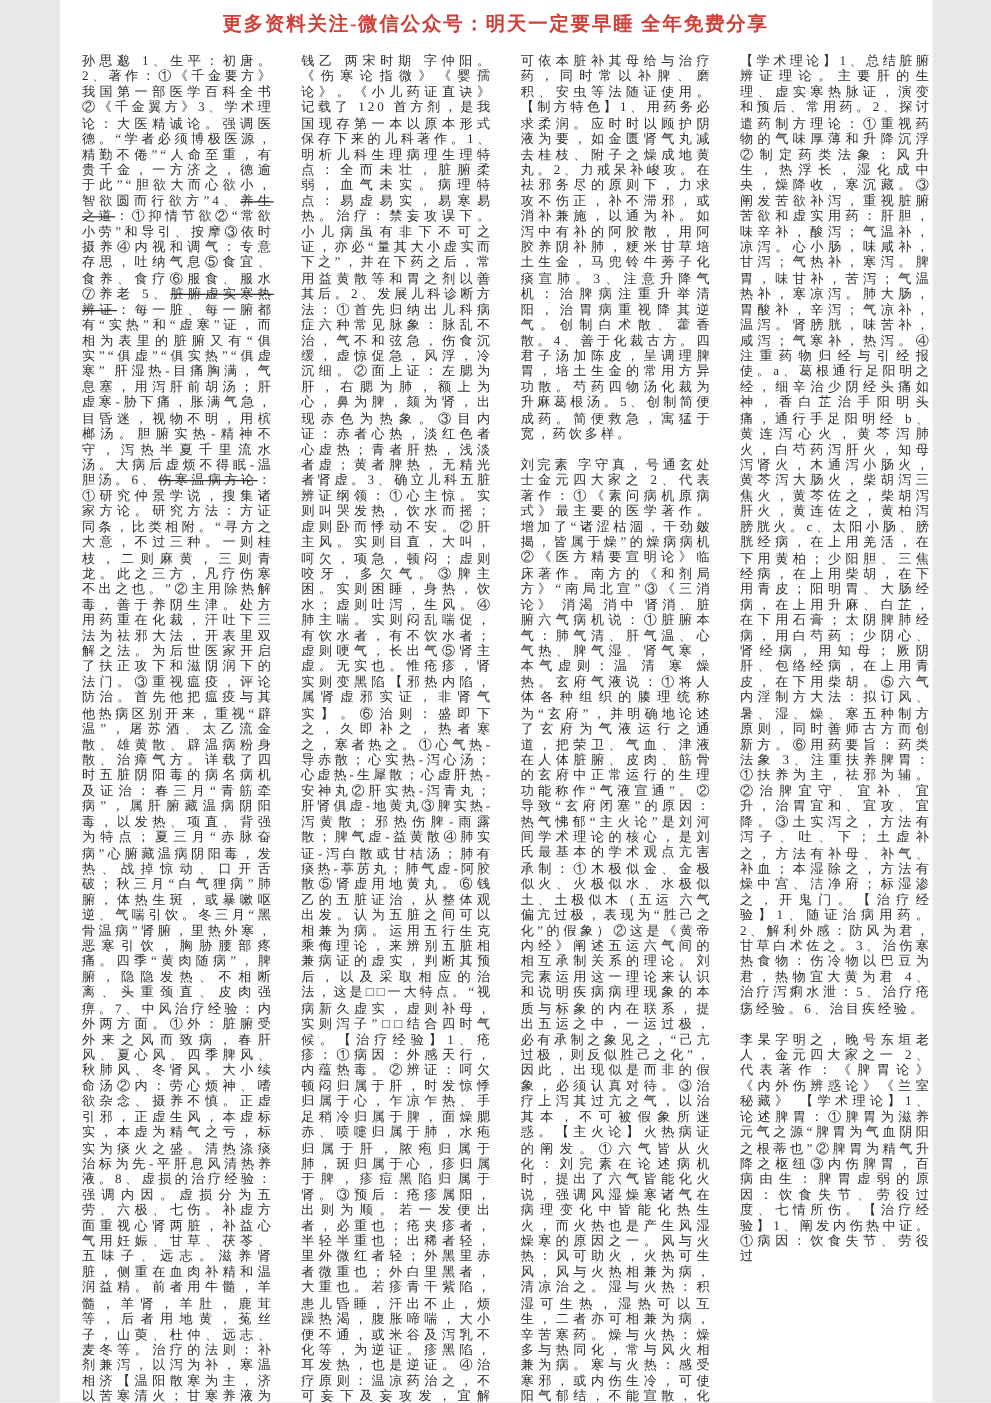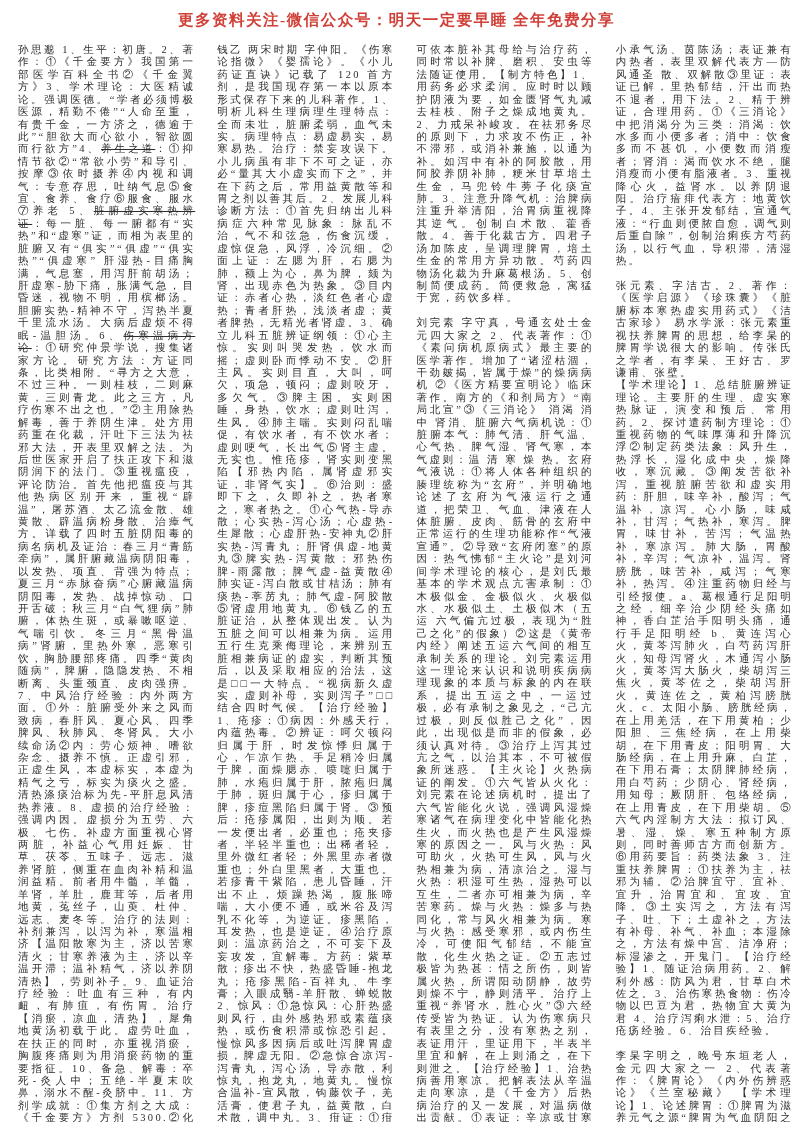--- a/index.html
+++ b/index.html
@@ -1,18 +1,18 @@
 <!DOCTYPE html>
 <html><head>
 <meta charset="utf-8">
 <style>
   html,body{margin:0;padding:0;background:#e8e8e8;}
   .page{
     position:relative;
-    width:793px;height:1122px;
+    width:698px;height:1122px;
     margin:0 auto;
     background:#ffffff;
     overflow:hidden;
     font-family:"Liberation Serif","DejaVu Serif",serif;
   }
   .watermark{
     padding-top:9px;
     text-align:center;
     font-size:15.5px;
     font-weight:bold;
@@ -49,19 +49,17 @@
         <p class="para"><span>孙思邈 1、生平：初唐。2、著作：①《千金要方》我国第一部医学百科全书②《千金翼方》3、学术理论：大医精诚论。强调医德。“学者必须博极医源，精勤不倦”“人命至重，有贵千金，一方济之，德逾于此”“胆欲大而心欲小，智欲圆而行欲方”4、</span><span class="strike">养生之道</span><span>：①抑情节欲②“常欲小劳”和导引、按摩③依时摄养④内视和调气：专意存思，吐纳气息⑤食宜、食养、食疗⑥服食、服水⑦养老 5、</span><span class="strike">脏腑虚实寒热辨证</span><span>：每一脏、每一腑都有“实热”和“虚寒”证，而相为表里的脏腑又有“俱实”“俱虚”“俱实热”“俱虚寒” 肝湿热-目痛胸满，气息塞，用泻肝前胡汤；肝虚寒-胁下痛，胀满气急，目昏迷，视物不明，用槟榔汤。胆腑实热-精神不守，泻热半夏千里流水汤。大病后虚烦不得眠-温胆汤。6、</span><span class="strike">伤寒温病方论</span><span>：①研究仲景学说，搜集诸家方论。研究方法：方证同条，比类相附。“寻方之大意，不过三种。一则桂枝，二则麻黄，三则青龙。此之三方，凡疗伤寒不出之也。”②主用除热解毒，善于养阴生津。处方用药重在化裁，汗吐下三法为祛邪大法，开表里双解之法。为后世医家开启了扶正攻下和滋阴润下的法门。③重视瘟疫，评论防治。首先他把瘟疫与其他热病区别开来，重视“辟温”，屠苏酒、太乙流金散、雄黄散、辟温病粉身散、治瘴气方。详载了四时五脏阴阳毒的病名病机及证治：春三月“青筋牵病”，属肝腑藏温病阴阳毒，以发热、项直、背强为特点；夏三月“赤脉奋病”心腑藏温病阴阳毒，发热、战掉惊动、口开舌破；秋三月“白气狸病”肺腑，体热生斑，或暴嗽呕逆、气喘引饮。冬三月“黑骨温病”肾腑，里热外寒，恶寒引饮，胸胁腰部疼痛。四季“黄肉随病”，脾腑，隐隐发热、不相断离、头重颈直、皮肉强痹。7、中风治疗经验：内外两方面。①外：脏腑受外来之风而致病，春肝风、夏心风、四季脾风、秋肺风、冬肾风。大小续命汤②内：劳心烦神、嗜欲杂念、摄养不慎。正虚引邪，正虚生风，本虚标实，本虚为精气之亏，标实为痰火之盛。清热涤痰治标为先-平肝息风清热养液。8、虚损的治疗经验：强调内因。虚损分为五劳、六极、七伤。补虚方面重视心肾两脏，补益心气用妊娠、甘草、茯苓、五味子、远志。滋养肾脏，侧重在血肉补精和温润益精。前者用牛髓，羊髓，羊肾，羊肚，鹿茸等，后者用地黄，菟丝子，山萸、杜仲、远志、麦冬等。治疗的法则：补剂兼泻，以泻为补，寒温相济【温阳散寒为主，济以苦寒清火；甘寒养液为主，济以辛温开滞；温补精气，济以养阴清热】，劳则补子。9、血证治疗经验：吐血有三种，有内衄，有肺疽，有伤胃。治疗【消瘀，凉血，清热】，犀角地黄汤初载于此。虚劳吐血，在扶正的同时，亦重视消瘀，胸腹疼痛则为用消瘀药物的重要指征。10、备急、解毒：卒死-灸人中；五绝-半夏末吹鼻，溺水不醒-灸脐中。11、方剂学成就：①集方剂之大成：《千金要方》方剂 5300.②化裁发展古方：仲景当归生姜羊肉汤-羊肉汤、羊肉当归汤、羊肉杜仲汤、羊肉生地黄汤、羊肉桂心汤等③组方配伍特色：大而有法，杂而有方。</span></p>
       </div>
     <div class="col" style="color: rgb(46, 46, 46);">
         <p class="para"><span>钱乙 两宋时期 字仲阳。《伤寒论指微》《婴孺论》。《小儿药证直诀》记载了 120 首方剂，是我国现存第一本以原本形式保存下来的儿科著作。1、明析儿科生理病理生理特点：全而未壮，脏腑柔弱，血气未实。病理特点：易虚易实，易寒易热。治疗：禁妄攻误下。小儿病虽有非下不可之证，亦必“量其大小虚实而下之”，并在下药之后，常用益黄散等和胃之剂以善其后。2、发展儿科诊断方法：①首先归纳出儿科病症六种常见脉象：脉乱不治，气不和弦急，伤食沉缓，虚惊促急，风浮，冷沉细。②面上证：左腮为肝，右腮为肺，额上为心，鼻为脾，颏为肾，出现赤色为热象。③目内证：赤者心热，淡红色者心虚热；青者肝热，浅淡者虚；黄者脾热，无精光者肾虚。3、确立儿科五脏辨证纲领：①心主惊。实则叫哭发热，饮水而摇；虚则卧而悸动不安。②肝主风。实则目直，大叫，呵欠，项急，顿闷；虚则咬牙，多欠气。③脾主困。实则困睡，身热，饮水；虚则吐泻，生风。④肺主喘。实则闷乱喘促，有饮水者，有不饮水者；虚则哽气，长出气⑤肾主虚。无实也。惟疮疹，肾实则变黑陷【邪热内陷，属肾虚邪实证，非肾气实】。⑥治则：盛即下之，久即补之，热者寒之，寒者热之。①心气热-导赤散；心实热-泻心汤；心虚热-生犀散；心虚肝热-安神丸②肝实热-泻青丸；肝肾俱虚-地黄丸③脾实热-泻黄散；邪热伤脾-雨露散；脾气虚-益黄散④肺实证-泻白散或甘桔汤；肺有痰热-葶苈丸；肺气虚-阿胶散⑤肾虚用地黄丸。⑥钱乙的五脏证治，从整体观出发。认为五脏之间可以相兼为病。运用五行生克乘侮理论，来辨别五脏相兼病证的虚实，判断其预后，以及采取相应的治法，这是□□一大特点。“视病新久虚实，虚则补母，实则泻子”□□结合四时气候。【治疗经验】1、疮疹：①病因：外感天行，内蕴热毒。②辨证：呵欠顿闷归属于肝，时发惊悸归属于心，乍凉乍热、手足稍冷归属于脾，面燥腮赤、喷嚏归属于肺，水疱归属于肝，脓疱归属于肺，斑归属于心，疹归属于脾，疹痘黑陷归属于肾。③预后：疮疹属阳，出则为顺。若一发便出者，必重也；疮夹疹者，半轻半重也；出稀者轻，里外微红者轻；外黑里赤者微重也；外白里黑者，大重也。若疹青干紫陷，患儿昏睡，汗出不止，烦躁热渴，腹胀啼喘，大小便不通，或米谷及泻乳不化等，为逆证。疹黑陷，耳发热，也是逆证。④治疗原则：温凉药治之，不可妄下及妄攻发，宜解毒。方药：紫草散；疹出不快，热盛昏睡-抱龙丸；疮疹黑陷-百祥丸、牛李膏；入眼成翳-羊肝散、蝉蜕散 2、惊风：①急惊风：心肝热盛则风行，由外感热邪或素蕴痰热，或伤食积滞或惊恐引起。慢惊风多因病后或吐泻脾胃虚损，脾虚无阳。②急惊合凉泻-泻青丸，泻心汤，导赤散，利惊丸，抱龙丸，地黄丸。慢惊合温补-宣风散，钩藤饮子，羌活膏，使君子丸，益黄散，白术散，调中丸。3、疳证：①疳皆脾胃病，亡津液所作也。因大病或吐泻后，以药吐下，致脾胃虚弱亡津液。②治疗：首先顾护脾胃，五脏诸疳，</span></p>
       </div>
     <div class="col" style="color: rgb(46, 46, 46);">
         <p class="para"><span>可依本脏补其母给与治疗药，同时常以补脾、磨积、安虫等法随证使用。【制方特色】1、用药务必求柔润。应时时以顾护阴液为要，如金匮肾气丸减去桂枝、附子之燥成地黄丸。2、力戒呆补峻攻。在祛邪务尽的原则下，力求攻不伤正，补不滞邪，或消补兼施，以通为补。如泻中有补的阿胶散，用阿胶养阴补肺，粳米甘草培土生金，马兜铃牛蒡子化痰宣肺。3、注意升降气机：治脾病注重升举清阳，治胃病重视降其逆气。创制白术散、藿香散。4、善于化裁古方。四君子汤加陈皮，呈调理脾胃，培土生金的常用方异功散。芍药四物汤化裁为升麻葛根汤。5、创制简便成药。简便救急，寓猛于宽，药饮多样。</span></p>
         <p class="para gap"><span>刘完素 字守真，号通玄处士金元四大家之 2、代表著作：①《素问病机原病式》最主要的医学著作。增加了“诸涩枯涸，干劲皴揭，皆属于燥”的燥病病机 ②《医方精要宣明论》临床著作。南方的《和剂局方》“南局北宣”③《三消论》 消渴 消中 肾消、脏腑六气病机说：①脏腑本气：肺气清、肝气温、心气热、脾气湿、肾气寒，本气虚则：温 清 寒 燥 热。玄府气液说：①将人体各种组织的腠理统称为“玄府”，并明确地论述了玄府为气液运行之通道，把荣卫、气血、津液在人体脏腑、皮肉、筋骨的玄府中正常运行的生理功能称作“气液宣通”。②导致“玄府闭塞”的原因：热气怫郁“主火论”是刘河间学术理论的核心，是刘氏最基本的学术观点亢害承制：①木极似金、金极似火、火极似水、水极似土、土极似木（五运 六气偏亢过极，表现为“胜己之化”的假象）②这是《黄帝内经》阐述五运六气间的相互承制关系的理论。刘完素运用这一理论来认识和说明疾病病理现象的本质与标象的内在联系，提出五运之中，一运过极，必有承制之象见之，“己亢过极，则反似胜己之化”，因此，出现似是而非的假象，必须认真对待。③治疗上泻其过亢之气，以治其本，不可被假象所迷惑。【主火论】火热病证的阐发。①六气皆从火化：刘完素在论述病机时，提出了六气皆能化火说，强调风湿燥寒诸气在病理变化中皆能化热生火，而火热也是产生风湿燥寒的原因之一。风与火热：风可助火，火热可生风，风与火热相兼为病，清凉治之。湿与火热：积湿可生热，湿热可以互生，二者亦可相兼为病，辛苦寒药。燥与火热：燥多与热同化，常与风火相兼为病。寒与火热：感受寒邪，或内伤生冷，可使阳气郁结，不能宣散，化生火热之证。②五志过极皆为热甚：情之所伤，则皆属火热，所谓阳动阴静，故劳则燥不宁，静则清平。治疗上重视“养肾水，胜心火”③六经传受皆为热证。认为伤寒病只有表里之分，没有寒热之别，表证用汗，里证用下，半表半里宜和解，在上则涌之，在下则泄之。【治疗经验】1、治热病善用寒凉。把解表法从辛温走向寒凉，是《千金方》后热病治疗的又一发展，对温病做出贡献。①表证：辛凉或甘寒之剂解表。甘草，滑石、葱豉。凉膈散，天水散。②表里同病：宣通怫热郁结为主，大小柴胡汤，大</span></p>
       </div>
     <div class="col" style="color: rgb(46, 46, 46);">
-        <p class="para"><span>小承气汤、茵陈汤；表证兼有内热者，表里双解代表方—防风通圣 散、双解散③里证：表证已解，里热郁结，汗出而热不退者，用下法。2、精于辨证，合理用药。①《三消论》中把消渴分为三类：消渴：饮水多而小便多者；消中：饮食多而不甚饥，小便数而消瘦者；肾消：渴而饮水不绝，腿消瘦而小便有脂液者。3、重视降心火，益肾水。以养阴退阳。治疗瘖痱代表方：地黄饮子。4、主张开发郁结，宣通气液：“行血则便脓自愈，调气则后重自除”，创制治痢疾方芍药汤，以行气血，导积滞，清湿热。</span></p>
-        <p class="para gap"><span>张元素、字洁古。2、著作：《医学启源》《珍珠囊》《脏腑标本寒热虚实用药式》《洁古家珍》 易水学派：张元素重视扶养脾胃的思想，给李杲的脾胃学说很大的影响。传张氏之学者，有李杲、王好古、罗谦甫、张壁。</span></p>
         <p class="para"><span>【学术理论】1、总结脏腑辨证理论。主要肝的生理、虚实寒热脉证，演变和预后、常用药。2、探讨遣药制方理论：①重视药物的气味厚薄和升降沉浮②制定药类法象：风升生，热浮长，湿化成中央，燥降收，寒沉藏。③阐发苦欲补泻，重视脏腑苦欲和虚实用药：肝胆，味辛补，酸泻；气温补，凉泻。心小肠，味咸补，甘泻；气热补，寒泻。脾胃，味甘补，苦泻；气温热补，寒凉泻。肺大肠，胃酸补，辛泻；气凉补，温泻。肾膀胱，味苦补，咸泻；气寒补，热泻。④注重药物归经与引经报使。a、葛根通行足阳明之经，细辛治少阴经头痛如神，香白芷治手阳明头痛，通行手足阳明经 b、黄连泻心火，黄芩泻肺火，白芍药泻肝火，知母泻肾火，木通泻小肠火，黄芩泻大肠火，柴胡泻三焦火，黄芩佐之，柴胡泻肝火，黄连佐之，黄柏泻膀胱火。c、太阳小肠、膀胱经病，在上用羌活，在下用黄柏；少阳胆、三焦经病，在上用柴胡，在下用青皮；阳明胃、大肠经病，在上用升麻、白芷，在下用石膏；太阴脾肺经病，用白芍药；少阴心、肾经病，用知母；厥阴肝、包络经病，在上用青皮，在下用柴胡。⑤六气内淫制方大法：拟订风、暑、湿、燥、寒五种制方原则，同时善师古方而创新方。⑥用药要旨：药类法象 3、注重扶养脾胃：①扶养为主，祛邪为辅。②治脾宜守、宜补、宜升，治胃宜和、宜攻、宜降。③土实泻之，方法有泻子、吐、下；土虚补之，方法有补母、补气、补血；本湿除之，方法有燥中宫、洁净府；标湿渗之，开鬼门。【治疗经验】1、随证治病用药。2、解利外感：防风为君，甘草白术佐之。3、治伤寒热食物：伤冷物以巴豆为君，热物宜大黄为君 4、治疗泻痢水泄：5、治疗疮疡经验。6、治目疾经验。</span></p>
         <p class="para gap"><span>李杲字明之，晚号东垣老人，金元四大家之一 2、代表著作：《脾胃论》《内外伤辨惑论》《兰室秘藏》 【学术理论】1、论述脾胃：①脾胃为滋养元气之源“脾胃为气血阴阳之根蒂也”②脾胃为精气升降之枢纽③内伤脾胃，百病由生：脾胃虚弱的原因：饮食失节、劳役过度、七情所伤。【治疗经验】1、阐发内伤热中证。①病因：饮食失节、劳役过</span></p>
       </div>
   </div>
 </div>
 
 </body></html>

